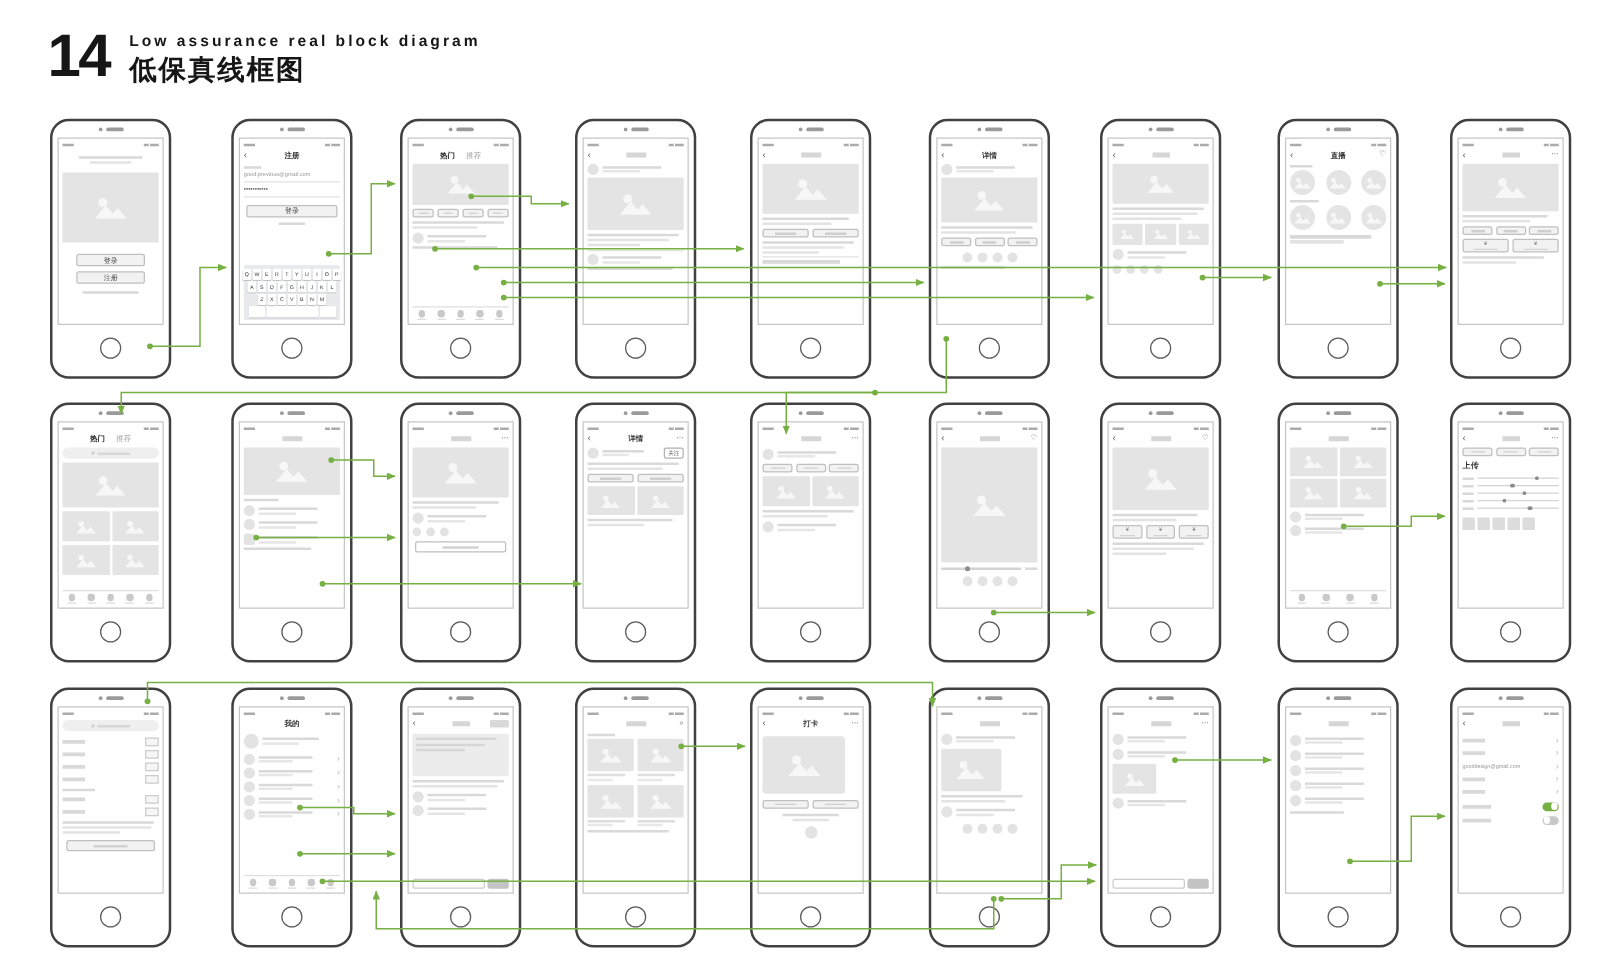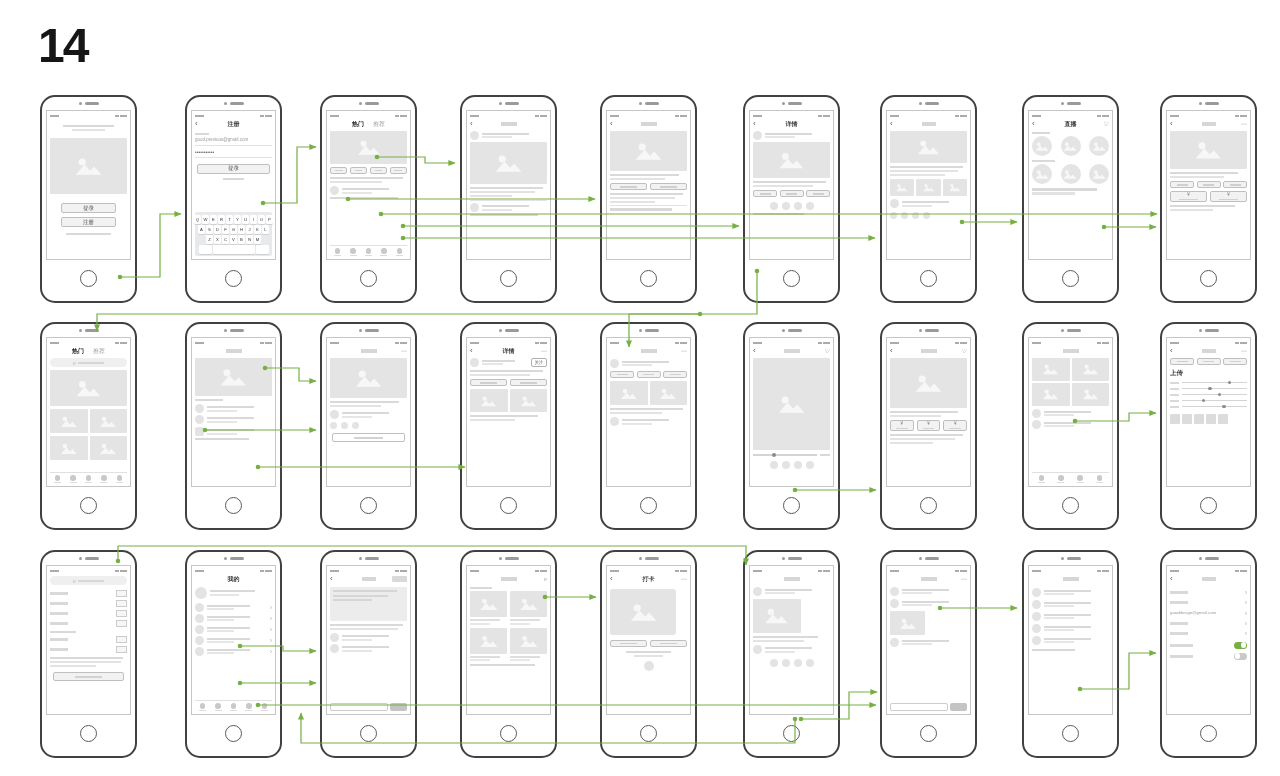--- a/index.html
+++ b/index.html
@@ -49,20 +49,24 @@
   .toggle{width:13px;height:7px;border-radius:3.5px;position:relative;flex:none;}
   .knob{width:5.5px;height:5.5px;border-radius:50%;background:#fff;position:absolute;top:0.75px;}
   #wires{position:absolute;left:0;top:0;z-index:5;pointer-events:none;}
 </style>
 </head>
 <body>
 
 <div id="canvas">
   <div class="header">
     <div class="h-num">14</div>
+    <div class="h-txt">
+      <div class="h-en">Low assurance real block diagram</div>
+      <div class="h-zh">低保真线框图</div>
+    </div>
   </div>
 
   <div id="phones">
       <div class="phone" style="left: 40px; top: 95px;">
         <div class="ph-top">
           <div class="cam"></div>
           <div class="spk"></div>
         </div>
         <div class="screen">
           <div class="status">

